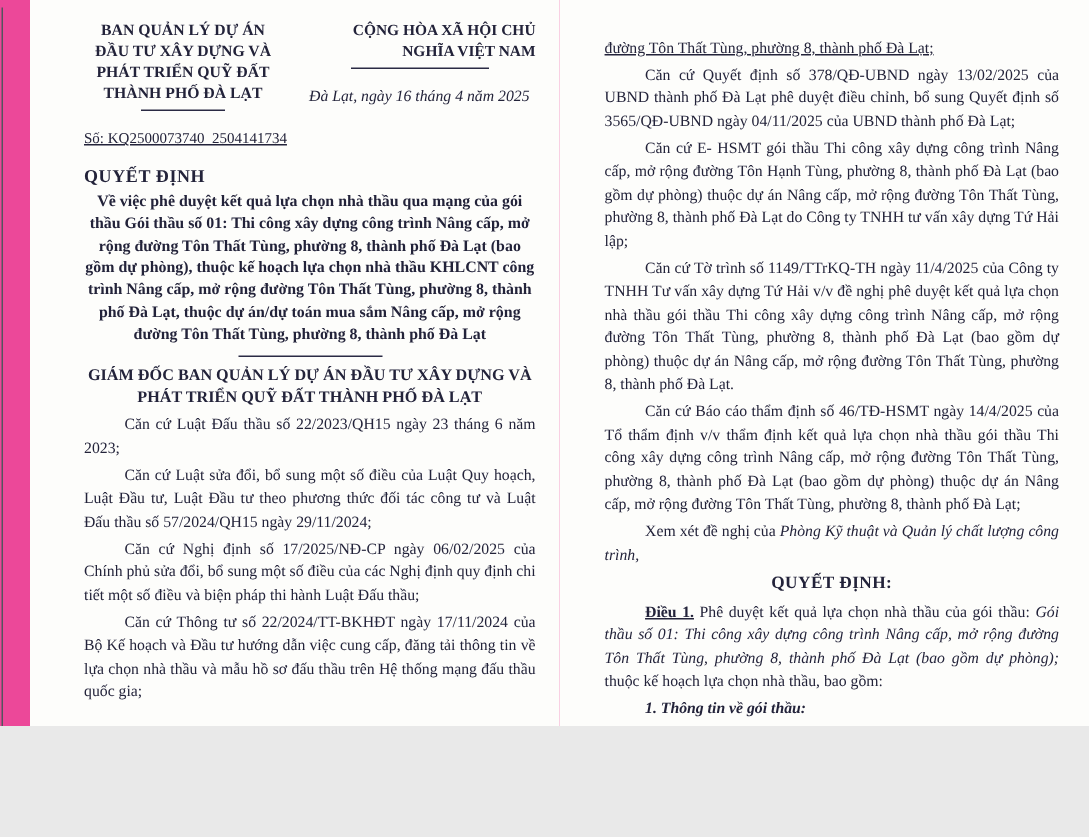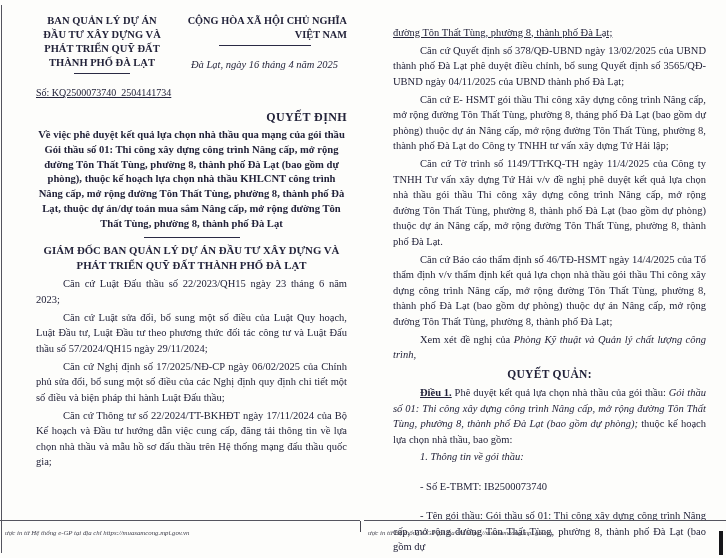--- a/index.html
+++ b/index.html
@@ -1,53 +1,53 @@
 <!DOCTYPE html>
 <html><head>
 <meta charset="utf-8">
 <style>
   * { margin:0; padding:0; box-sizing:border-box; }
   html,body { background:#e9e9e9; }
   body { font-family:"Liberation Serif","DejaVu Serif",serif; }
   .canvas {
-    position:relative; width:726px; height:558px; overflow:hidden;
-    background:#ec4899; display:flex;
+    position:relative; width:726px; height:484px; overflow:hidden;
+    background:#ec4899; display:flex;padding-left:20px;
   }
   .page {
     position:relative; width:363px; height:558px; background:#fdfdfb;
     color:#23233a; font-size:10.5px; line-height:15.5px;
   }
   .page-left  { padding:14px 16px 0 36px; }
   .page-right { padding:22px 20px 0 30px; }
 
   .hdr { display:flex; }
   .hdr-left { width:132px; text-align:center; font-weight:bold; font-size:10.5px; line-height:14px; }
   .hdr-right { flex:1; text-align:center; padding-left:14px; }
   .nat1 { font-weight:bold; font-size:10.3px; line-height:14px;text-align:right; }
   .nat2 { font-weight:bold; font-size:10.8px; line-height:16px; }
   .hrule { height:1px; background:#2a2a44; margin:3px auto 0 auto; }
   .org-rule { width:56px; }
   .motto-rule { width:92px; }
   .dateline { font-style:italic; margin-top:11px; font-size:10.5px; }
 
   .doc-number { margin-top:11px; font-size:10px;text-decoration:underline; }
 
-  .doc-title { text-align:right; font-weight:bold; font-size:12px; margin-top:9px; letter-spacing:.4px; }
+  .doc-title { text-align:left; font-weight:bold; font-size:12px; margin-top:9px; letter-spacing:.4px; }
   .subject { text-align:center; font-weight:bold; font-size:10.6px; line-height:14.8px; margin-top:3px; }
   .subject-rule { width:96px; margin-top:5px; margin-bottom:5px; }
 
   .issuer { text-align:center; font-weight:bold; font-size:10.8px; line-height:15.5px; margin-top:2px; }
 
   .para { text-align:justify; text-indent:27px; margin-top:2.5px; }
   .para.cont { text-indent:0;text-decoration:underline; }
   .it { font-style:italic; }
   .bd { font-weight:bold;text-decoration:underline; }
 
   .decision-heading { text-align:center; font-weight:bold; font-size:11.5px; margin:4px 0 3px 0; letter-spacing:.3px; }
-  .sec-heading { font-weight:normal; font-style:italic; text-indent:27px; margin-top:2px; }
+  .sec-heading { font-weight:bold; font-style:italic; text-indent:27px; margin-top:2px; }
   .item-line { text-indent:27px; text-align:justify; margin-top:14px; }
 
   .footer { position:absolute; left:0; right:0; bottom:18px; }
   .footer-rule { height:1px; background:#55555f; }
   .page-left  .footer-rule { margin:0 3px 0 0; }
   .page-right .footer-rule { margin:0 0 0 1px; }
   .footer-text { font-style:italic; font-size:6.8px; color:#3d3d4a; margin:4px 0 0 5px; white-space:nowrap; overflow:hidden; }
 
   
   .edge-line-left  { position:absolute; left:1px; top:5px; width:1px; height:548px; background:#54545e; }
@@ -87,27 +87,27 @@
 
     <div class="footer">
       <div class="footer-rule"></div>
       <div class="footer-text">ược in từ Hệ thống e-GP tại địa chỉ https://muasamcong.mpi.gov.vn</div>
     </div>
   </div>
 
   <div class="page page-right">
     <p class="para cont">đường Tôn Thất Tùng, phường 8, thành phố Đà Lạt;</p>
     <p class="para">Căn cứ Quyết định số 378/QĐ-UBND ngày 13/02/2025 của UBND thành phố Đà Lạt phê duyệt điều chỉnh, bổ sung Quyết định số 3565/QĐ-UBND ngày 04/11/2025 của UBND thành phố Đà Lạt;</p>
-    <p class="para">Căn cứ E- HSMT gói thầu Thi công xây dựng công trình Nâng cấp, mở rộng đường Tôn Thất Tùng, phường 8, tháng phố Đà Lạt (bao gồm dự phòng) thuộc dự án Nâng cấp, mở rộng đường Tôn Thất Tùng, phường 8, thành phố Đà Lạt do Công ty TNHH tư vấn xây dựng Tứ Hải lập;</p>
+    <p class="para">Căn cứ E- HSMT gói thầu Thi công xây dựng công trình Nâng cấp, mở rộng đường Tôn Hạnh Tùng, phường 8, thành phố Đà Lạt (bao gồm dự phòng) thuộc dự án Nâng cấp, mở rộng đường Tôn Thất Tùng, phường 8, thành phố Đà Lạt do Công ty TNHH tư vấn xây dựng Tứ Hải lập;</p>
     <p class="para">Căn cứ Tờ trình số 1149/TTrKQ-TH ngày 11/4/2025 của Công ty TNHH Tư vấn xây dựng Tứ Hải v/v đề nghị phê duyệt kết quả lựa chọn nhà thầu gói thầu Thi công xây dựng công trình Nâng cấp, mở rộng đường Tôn Thất Tùng, phường 8, thành phố Đà Lạt (bao gồm dự phòng) thuộc dự án Nâng cấp, mở rộng đường Tôn Thất Tùng, phường 8, thành phố Đà Lạt.</p>
     <p class="para">Căn cứ Báo cáo thẩm định số 46/TĐ-HSMT ngày 14/4/2025 của Tổ thẩm định v/v thẩm định kết quả lựa chọn nhà thầu gói thầu Thi công xây dựng công trình Nâng cấp, mở rộng đường Tôn Thất Tùng, phường 8, thành phố Đà Lạt (bao gồm dự phòng) thuộc dự án Nâng cấp, mở rộng đường Tôn Thất Tùng, phường 8, thành phố Đà Lạt;</p>
 
     <p class="para"><span>Xem xét đề nghị của </span><span class="it">Phòng Kỹ thuật và Quản lý chất lượng công trình,</span></p>
 
-    <div class="decision-heading">QUYẾT QUẢN:</div>
+    <div class="decision-heading">QUYẾT ĐỊNH:</div>
 
     <p class="para"><span class="bd">Điều 1.</span><span> Phê duyệt kết quả lựa chọn nhà thầu của gói thầu: </span><span class="it">Gói thầu số 01: Thi công xây dựng công trình Nâng cấp, mở rộng đường Tôn Thất Tùng, phường 8, thành phố Đà Lạt (bao gồm dự phòng);</span><span> thuộc kế hoạch lựa chọn nhà thầu, bao gồm:</span></p>
 
     <p class="sec-heading">1. Thông tin về gói thầu:</p>
     <p class="item-line">- Số E-TBMT: IB2500073740</p>
     <p class="item-line">- Tên gói thầu: Gói thầu số 01: Thi công xây dựng công trình Nâng cấp, mở rộng đường Tôn Thất Tùng, phường 8, thành phố Đà Lạt (bao gồm dự</p>
 
     <div class="footer">
       <div class="footer-rule"></div>
       <div class="footer-text">ược in từ Hệ thống e-GP tại địa chỉ https://muasamcong.mpi.gov.vn</div>

